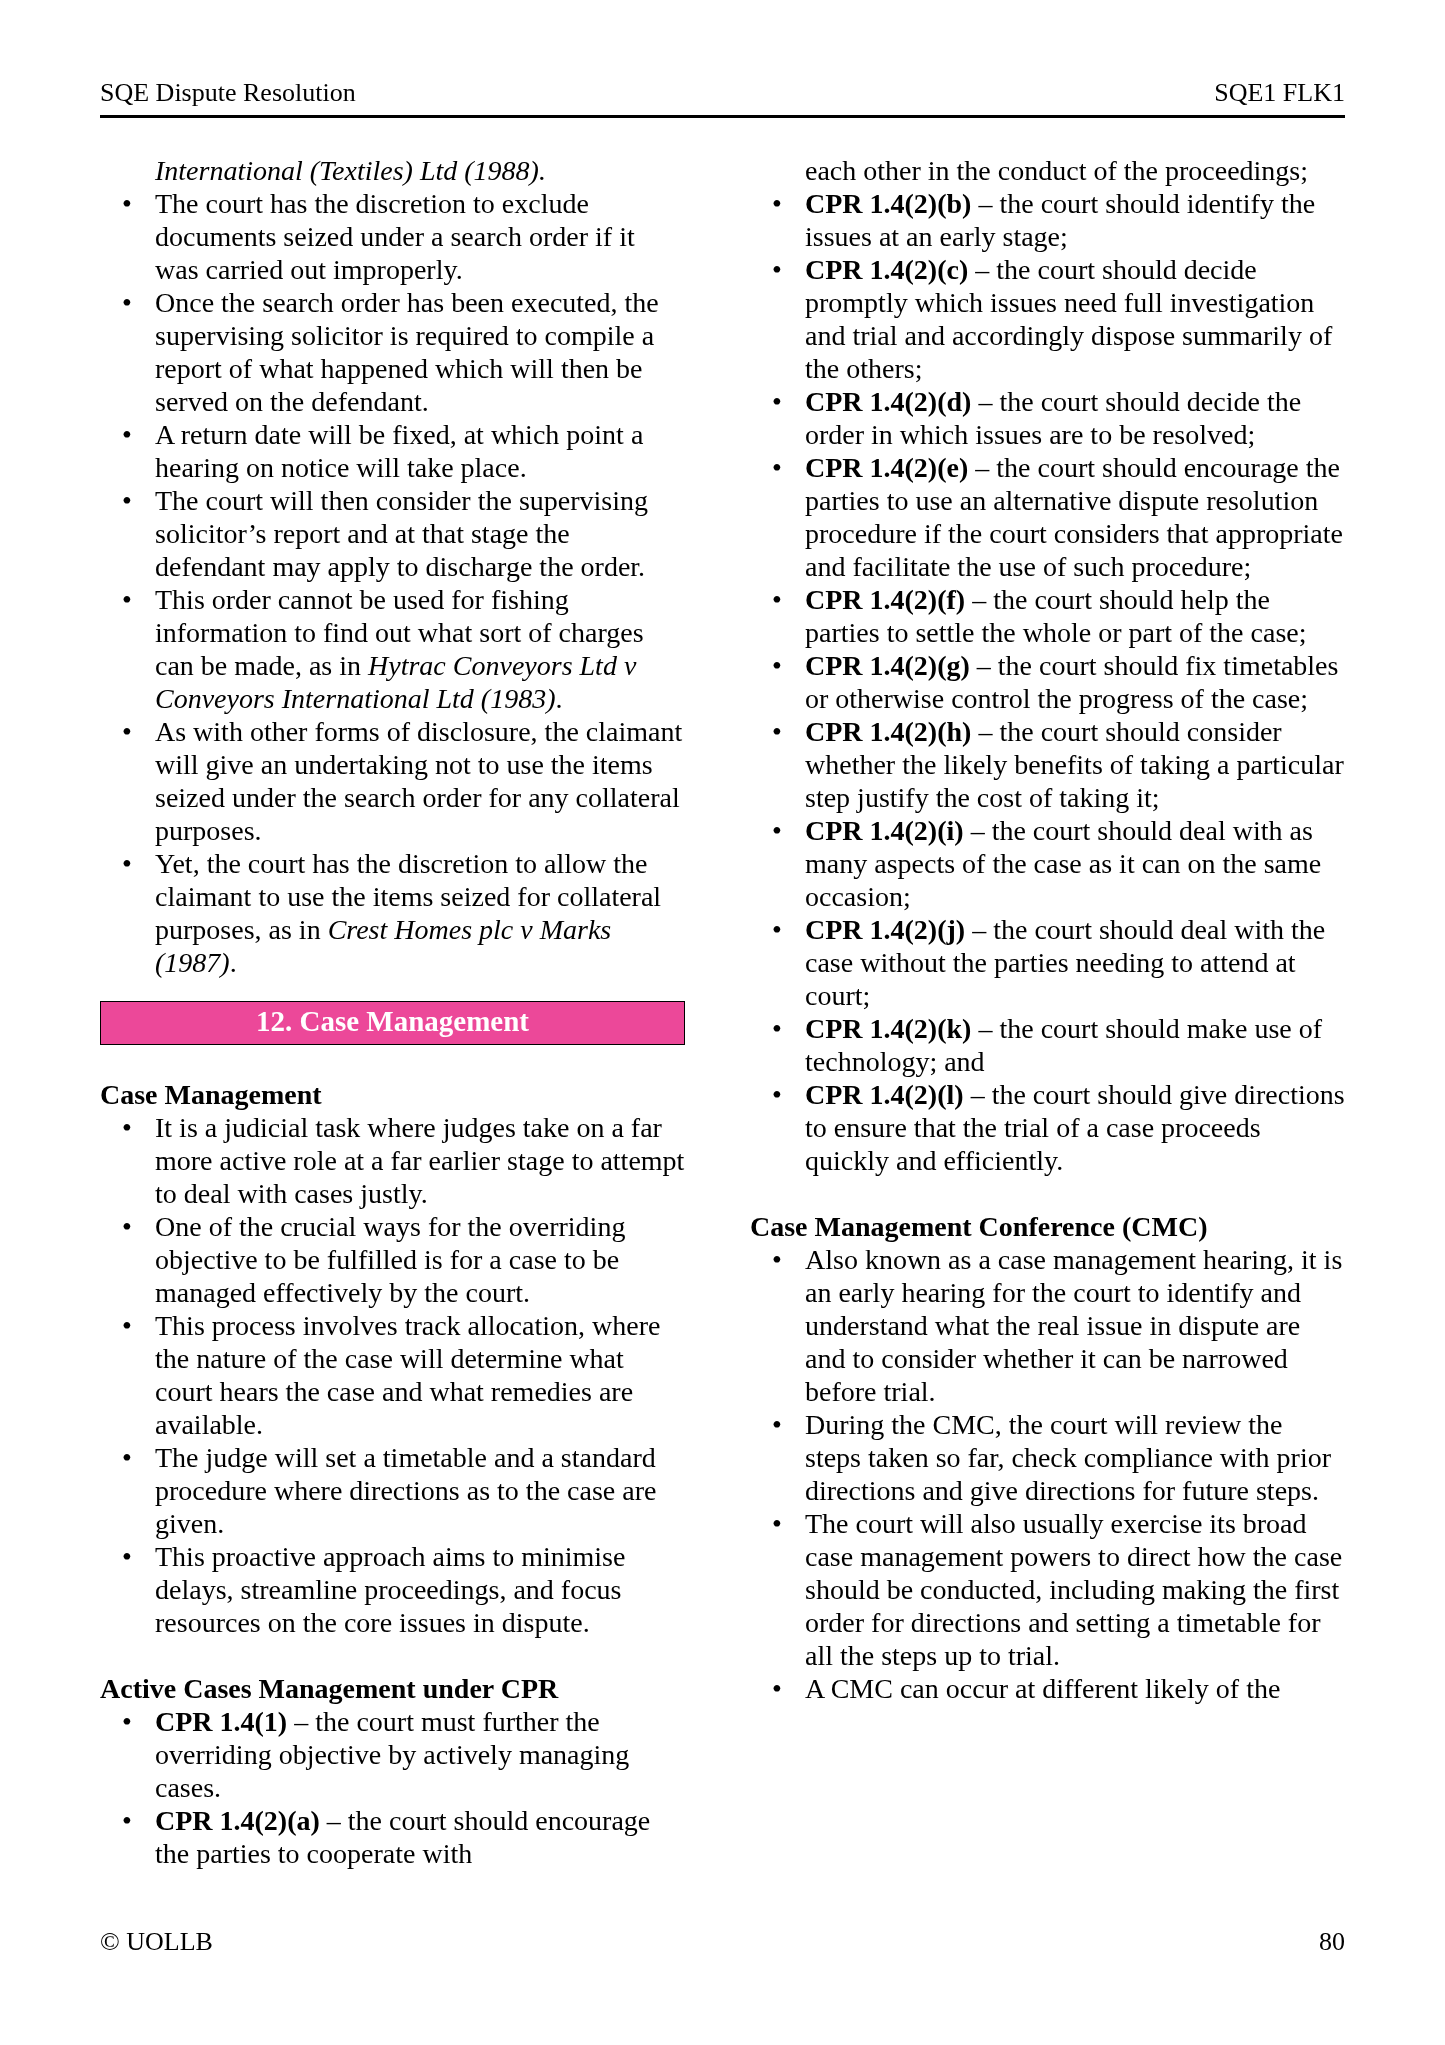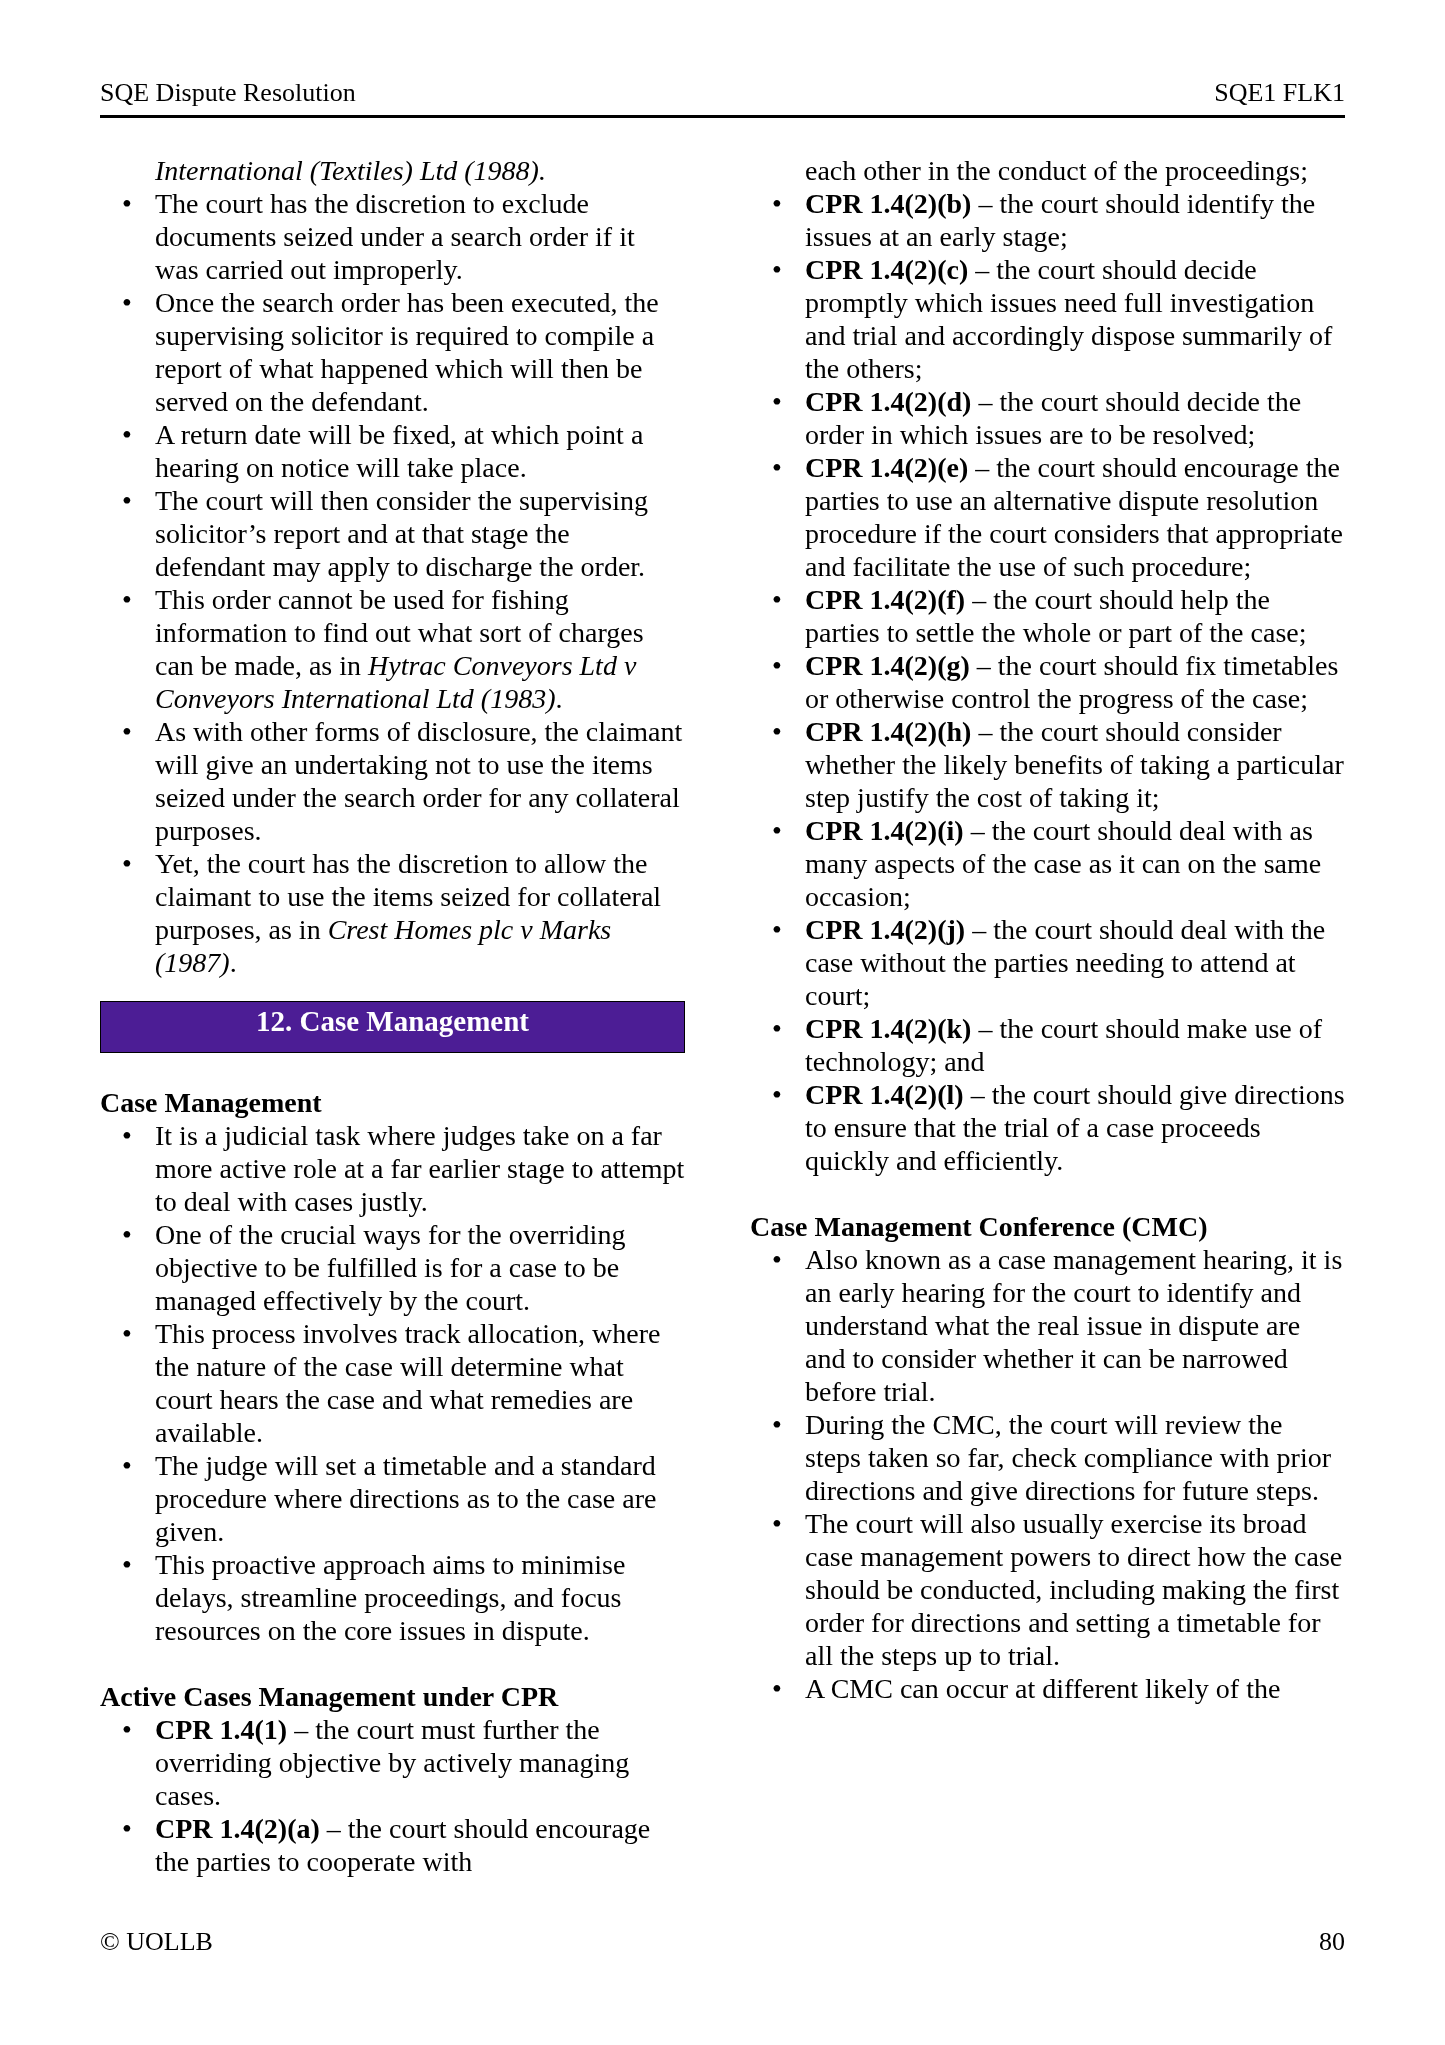--- a/index.html
+++ b/index.html
@@ -25,24 +25,24 @@
   }
   .col-left  { width:585px; margin-right:65px; }
   .col-right { width:595px; }
   .bullet { display:flex; }
   .bullet .marker { flex:0 0 33px; padding-left:22px; }
   .bullet .btext  { flex:1; }
   .continuation { padding-left:55px;margin-top:8px; }
   .heading { font-weight:bold; margin-top:33px;font-family:Liberation Serif, serif; }
   .banner {
     margin-top:22px; margin-bottom:12px;
-    background:#4c1d95; color:#fff;
+    background:#ec4899; color:#fff;
     text-align:center; font-weight:bold;
     font-size:29px; line-height:33px;
-    padding:3px 0 14px 0;
+    padding:3px 0 6px 0;
     border:1px solid #000;
   }
   .seg-b { font-weight:bold; }
   .seg-i { font-style:italic; }
   .footer {
     position:absolute; left:100px; top:1926px; width:1245px;
     display:flex; justify-content:space-between;
     font-size:26px; line-height:32px;
   }
 </style>

